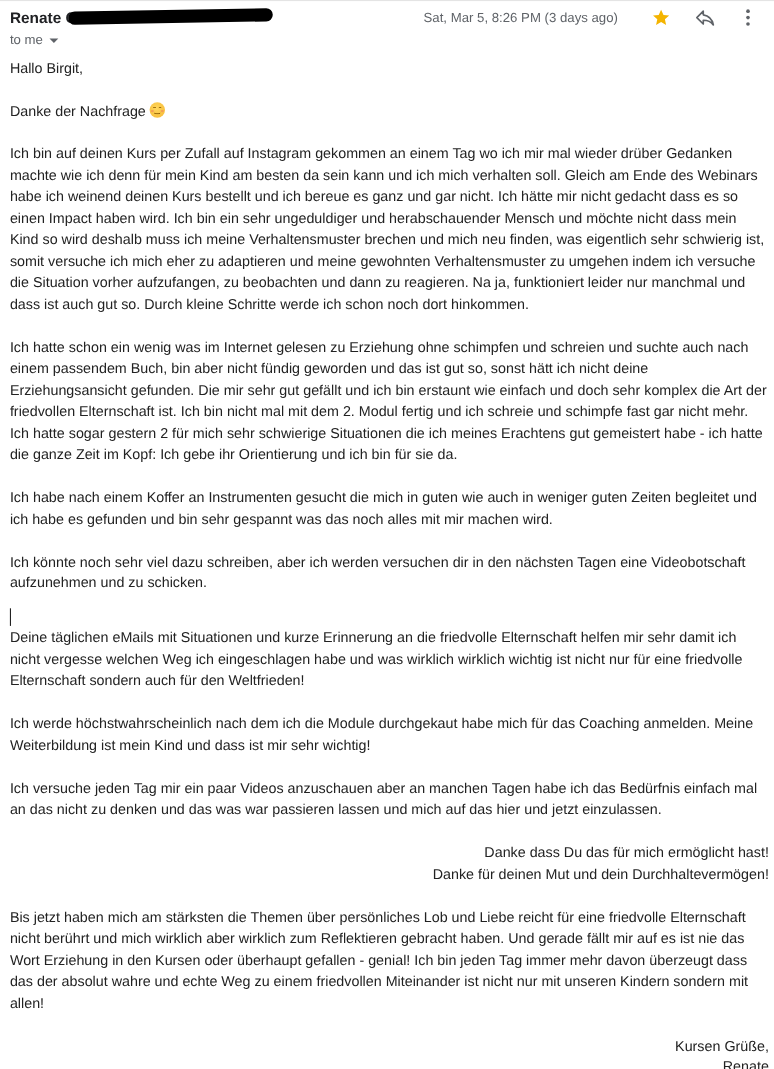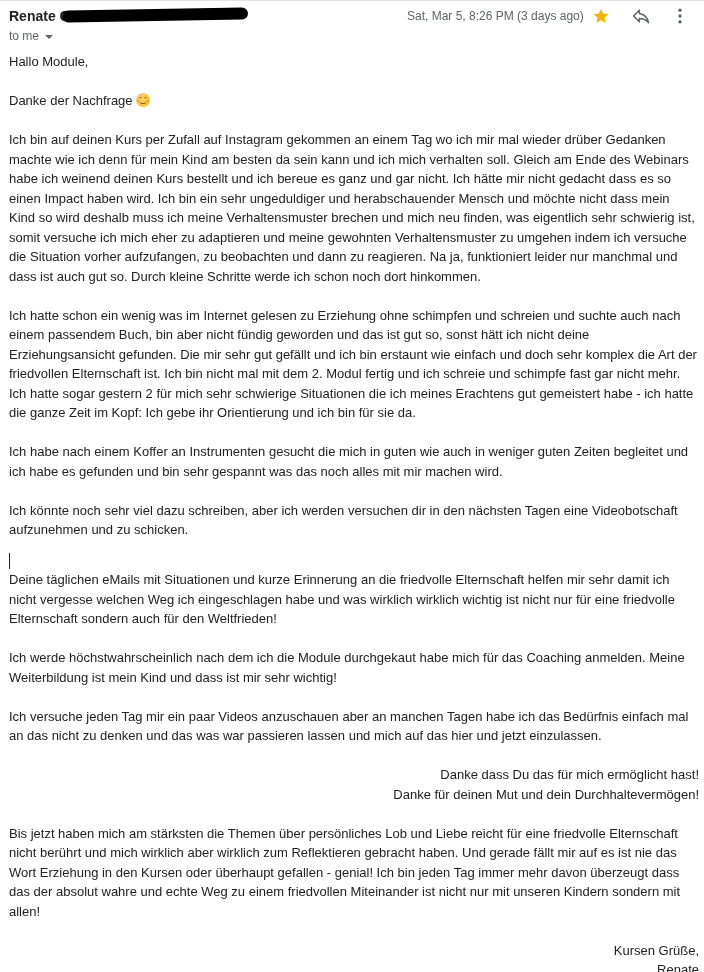--- a/index.html
+++ b/index.html
@@ -66,21 +66,21 @@
       display: inline-block;
       width: 0; height: 0;
       border-left: 4px solid transparent;
       border-right: 4px solid transparent;
       border-top: 4px solid #5f6368;
       margin-left: 6px;
       margin-top: 1px;
     }
     .date {
       position: absolute;
-      left: 407px; top: 9px;
+      left: 385px; top: 9px;
       font-size: 12px;
       color: #5f6368;
       white-space: nowrap;
     }
     .icon-btn {
       position: absolute;
       top: 4px;
       width: 24px; height: 24px;
       display: flex;
       align-items: center;
@@ -185,21 +185,21 @@
   <div class="icon-btn more-btn">
     <svg width="20" height="20" viewBox="0 0 24 24">
       <circle cx="12" cy="5" r="2" fill="#5f6368"></circle>
       <circle cx="12" cy="12" r="2" fill="#5f6368"></circle>
       <circle cx="12" cy="19" r="2" fill="#5f6368"></circle>
     </svg>
   </div>
 </div>
 
 <div class="body">
-  <p class="para">Hallo Module,</p>
+  <p class="para">Hallo Birgit,</p>
 
   <p class="para">
     <span>Danke der Nachfrage</span><span class="emoji"><span class="eye2"></span><span class="blush1"></span><span class="blush2"></span></span>
   </p>
 
   <p class="para">Ich bin auf deinen Kurs per Zufall auf Instagram gekommen an einem Tag wo ich mir mal wieder drüber Gedanken machte wie ich denn für mein Kind am besten da sein kann und ich mich verhalten soll. Gleich am Ende des Webinars habe ich weinend deinen Kurs bestellt und ich bereue es ganz und gar nicht. Ich hätte mir nicht gedacht dass es so einen Impact haben wird. Ich bin ein sehr ungeduldiger und herabschauender Mensch und möchte nicht dass mein Kind so wird deshalb muss ich meine Verhaltensmuster brechen und mich neu finden, was eigentlich sehr schwierig ist, somit versuche ich mich eher zu adaptieren und meine gewohnten Verhaltensmuster zu umgehen indem ich versuche die Situation vorher aufzufangen, zu beobachten und dann zu reagieren. Na ja, funktioniert leider nur manchmal und dass ist auch gut so. Durch kleine Schritte werde ich schon noch dort hinkommen.</p>
   <p class="para">Ich hatte schon ein wenig was im Internet gelesen zu Erziehung ohne schimpfen und schreien und suchte auch nach einem passendem Buch, bin aber nicht fündig geworden und das ist gut so, sonst hätt ich nicht deine Erziehungsansicht gefunden. Die mir sehr gut gefällt und ich bin erstaunt wie einfach und doch sehr komplex die Art der friedvollen Elternschaft ist. Ich bin nicht mal mit dem 2. Modul fertig und ich schreie und schimpfe fast gar nicht mehr. Ich hatte sogar gestern 2 für mich sehr schwierige Situationen die ich meines Erachtens gut gemeistert habe - ich hatte die ganze Zeit im Kopf: Ich gebe ihr Orientierung und ich bin für sie da.</p>
   <p class="para">Ich habe nach einem Koffer an Instrumenten gesucht die mich in guten wie auch in weniger guten Zeiten begleitet und ich habe es gefunden und bin sehr gespannt was das noch alles mit mir machen wird.</p>
   <p class="para" style="margin-bottom:13px;">Ich könnte noch sehr viel dazu schreiben, aber ich werden versuchen dir in den nächsten Tagen eine Videobotschaft aufzunehmen und zu schicken.</p>
 

